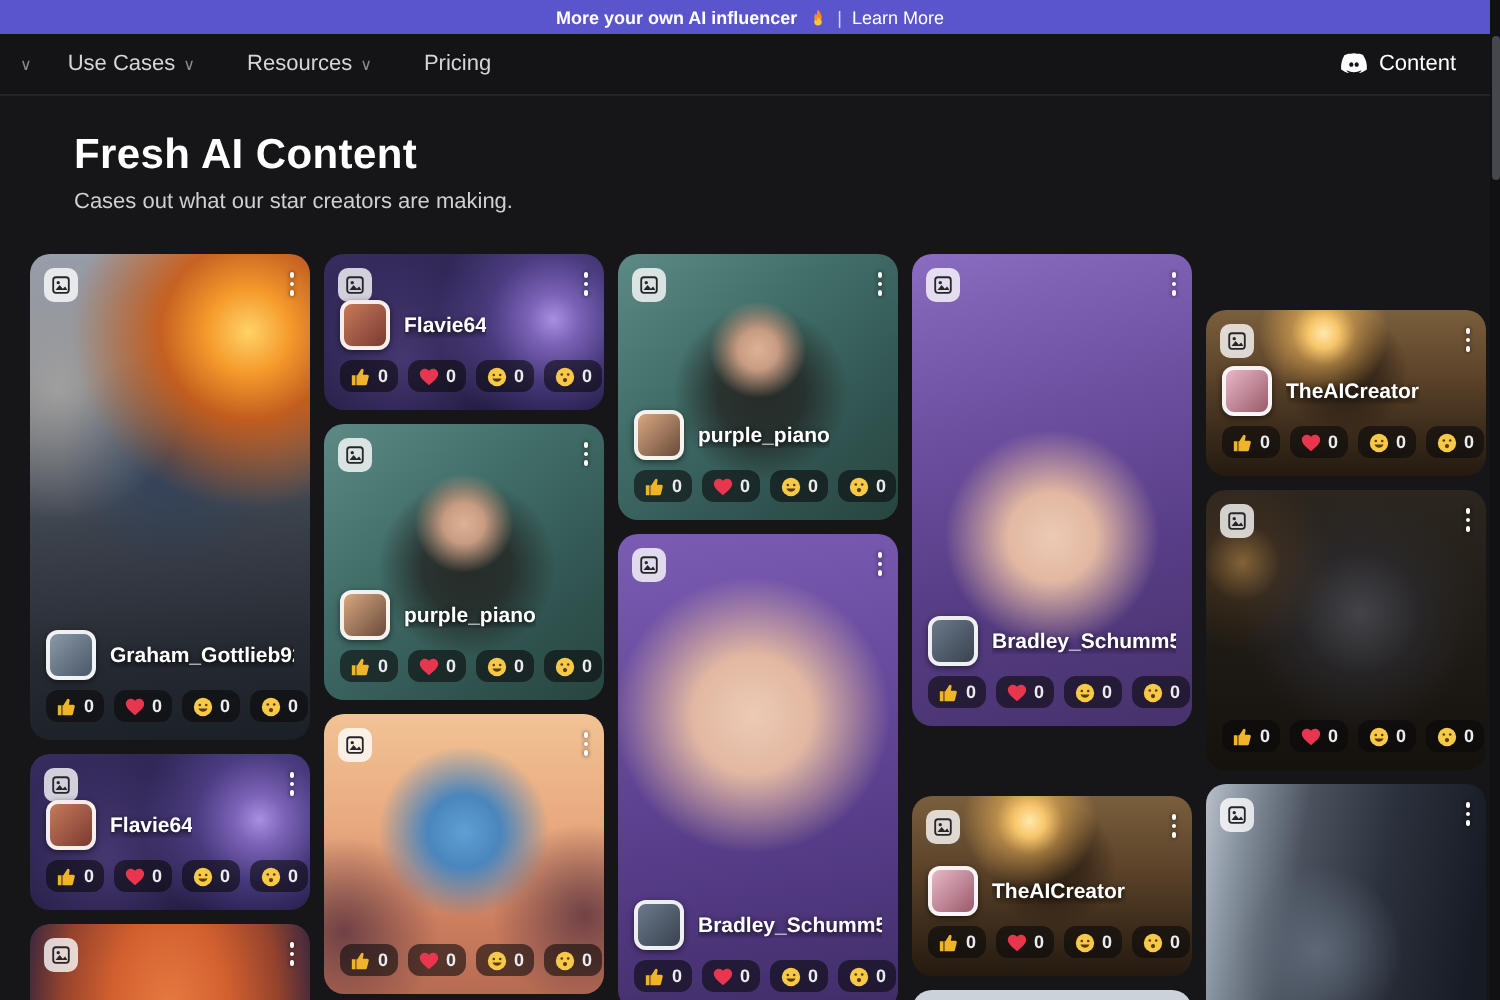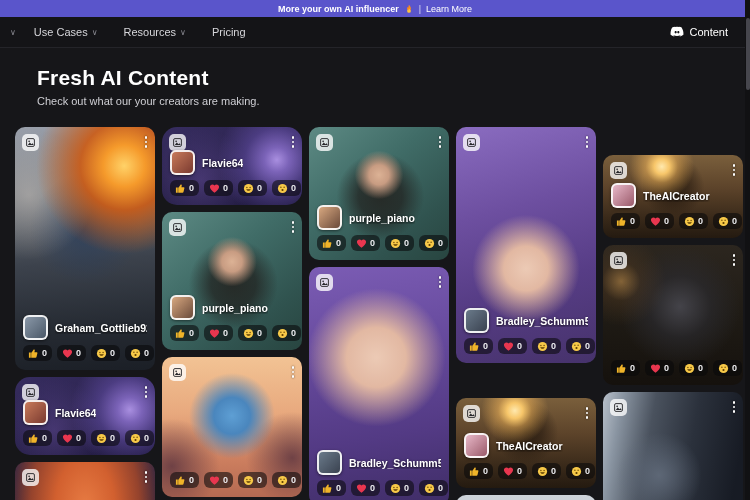--- a/index.html
+++ b/index.html
@@ -55,21 +55,21 @@
 
   
   .art-robot { background:
     radial-gradient(circle at 78% 16%, #ffd268 0%, #f59a2b 9%, rgba(205,92,22,.9) 19%, rgba(120,50,15,0) 38%),
     radial-gradient(circle at 10% 28%, rgba(225,215,205,.45), rgba(0,0,0,0) 30%),
     radial-gradient(circle at 50% 42%, rgba(40,60,90,.8), rgba(0,0,0,0) 35%),
     linear-gradient(175deg,#9aa0ab 0%,#6a7078 28%,#3c424c 55%,#262b33 80%,#1b1f26 100%); }
   .art-galaxy { background:
     radial-gradient(circle at 82% 42%, #a98fe0 0%, #7b63b8 10%, rgba(95,75,160,.6) 26%, rgba(40,30,80,0) 48%),
     radial-gradient(circle at 28% 68%, rgba(125,95,185,.35), rgba(0,0,0,0) 45%),
-    linear-gradient(160deg,#372d60 0%,#272048 55%,#1b1638 100%); border-radius: 15px; }
+    linear-gradient(160deg,#372d60 0%,#272048 55%,#1b1638 100%); }
   .art-woman { background:
     radial-gradient(circle at 50% 36%, #dcb295 0%, #c89c82 9%, rgba(60,60,55,0) 22%),
     radial-gradient(circle at 51% 52%, rgba(35,33,30,.85) 0%, rgba(32,30,28,.7) 22%, rgba(0,0,0,0) 44%),
     linear-gradient(140deg,#5d8a84 0%,#406c67 40%,#30534f 75%,#284540 100%); }
   .art-dragon { background:
     radial-gradient(circle at 50% 42%, #5e9fd4 0%, #4a86bd 17%, rgba(70,120,170,0) 40%),
     radial-gradient(circle at 7% 78%, rgba(95,55,65,.85), rgba(0,0,0,0) 28%),
     radial-gradient(circle at 93% 72%, rgba(95,55,65,.85), rgba(0,0,0,0) 28%),
     linear-gradient(180deg,#f2c394 0%,#e8a97e 40%,#cb7d5e 75%,#b56a52 100%); }
   .art-purplegirl { background:
@@ -163,21 +163,21 @@
   <button class="discord-btn">
     <svg>
         <use href="#i-discord"></use>
       </svg>
     <span>Content</span>
   </button>
 </nav>
 
 <div class="hero">
   <h1>Fresh AI Content</h1>
-  <p>Check out what our your creators are making.</p>
+  <p>Cases out what our star creators are making.</p>
 </div>
 
 <div class="grid">
 
   <div class="col">
     <article class="card art-robot" style="height:243px">
       <div class="badge">
           <svg>
             <use href="#i-photo"></use>
           </svg>

